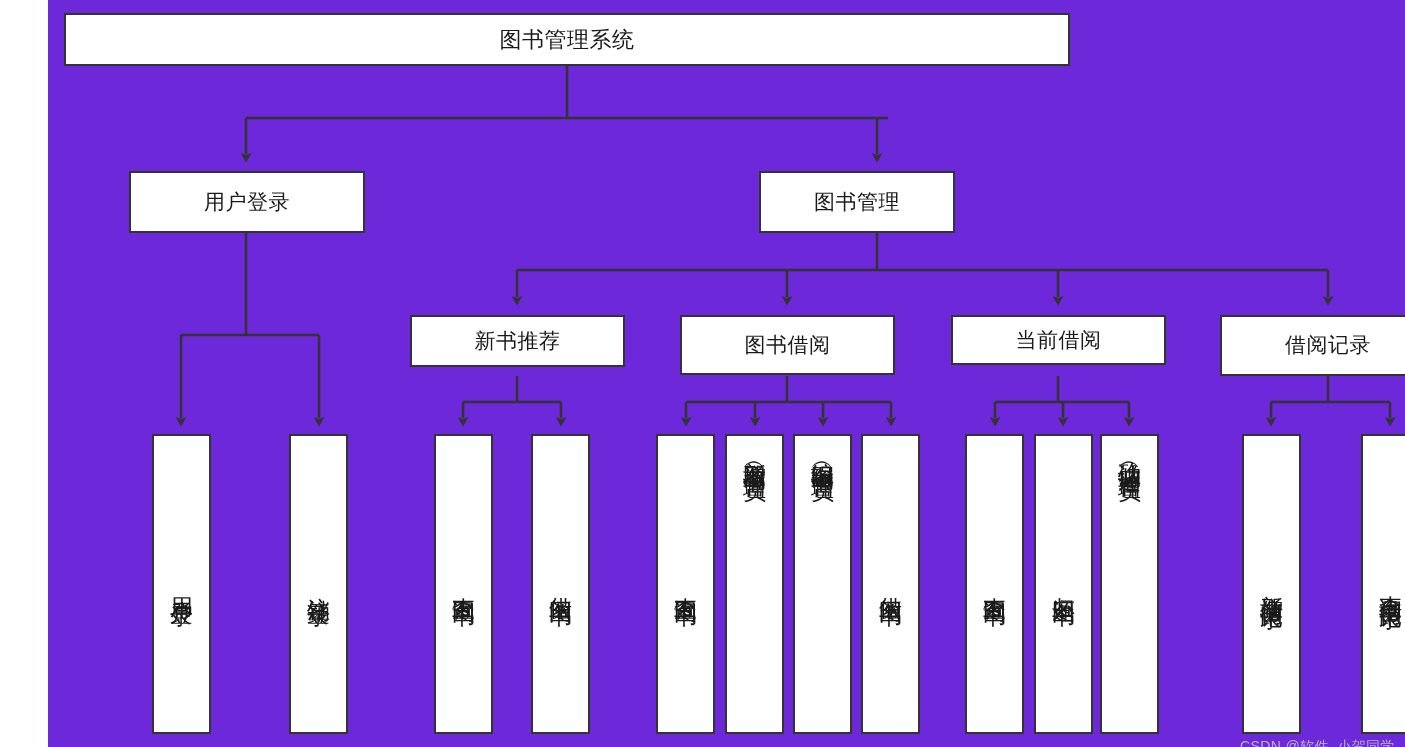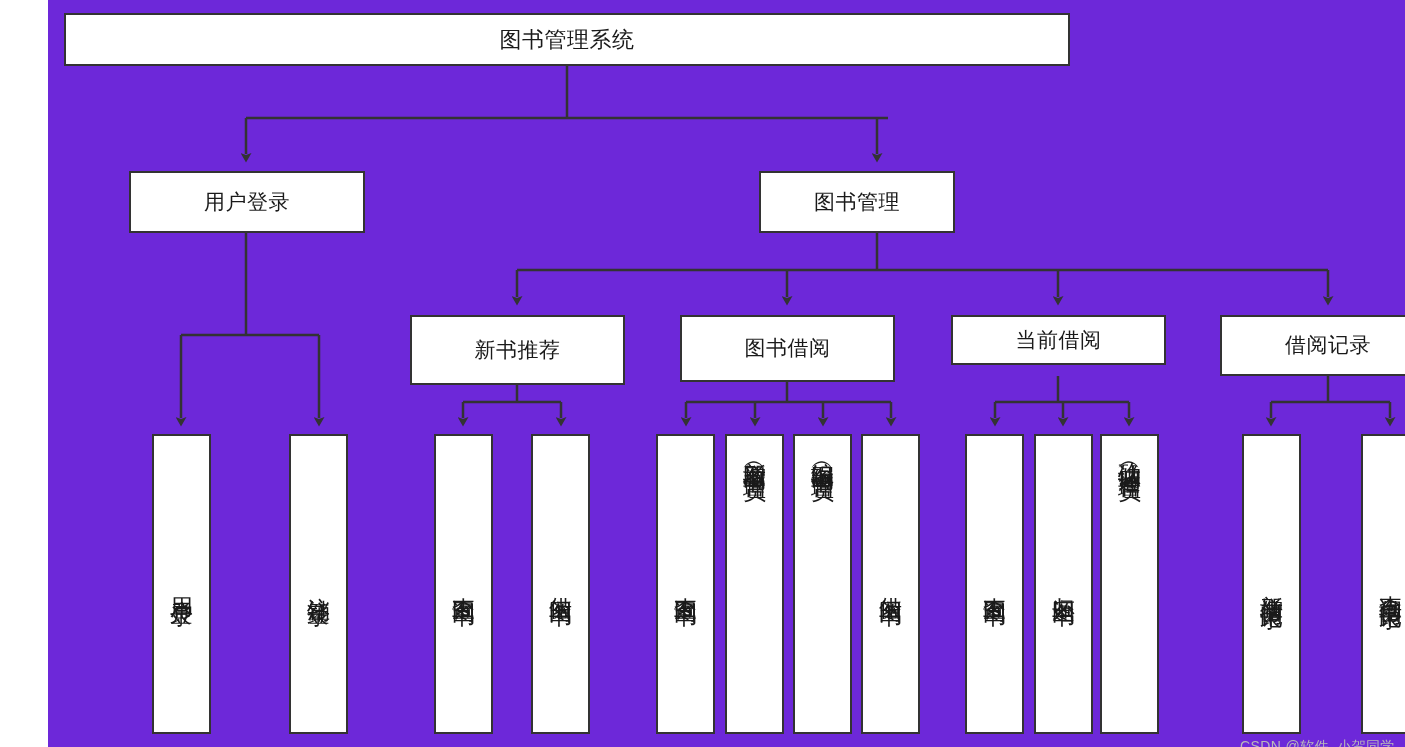--- a/index.html
+++ b/index.html
@@ -136,24 +136,24 @@
     <span class="node-label">图书管理系统</span>
   </div>
 
   <div class="node horizontal" style="left:81px; top:171px; width:236px; height:62px;">
     <span class="node-label">用户登录</span>
   </div>
   <div class="node horizontal" style="left:711px; top:171px; width:196px; height:62px;">
     <span class="node-label">图书管理</span>
   </div>
 
-  <div class="node horizontal" style="left:362px; top:315px; width:215px; height:70px;">
+  <div class="node horizontal" style="left:362px; top:315px; width:215px; height:52px;">
     <span class="node-label">新书推荐</span>
   </div>
-  <div class="node horizontal" style="left:632px; top:315px; width:215px; height:67px;">
+  <div class="node horizontal" style="left:632px; top:315px; width:215px; height:60px;">
     <span class="node-label">图书借阅</span>
   </div>
   <div class="node horizontal" style="left:903px; top:315px; width:215px; height:50px;">
     <span class="node-label">当前借阅</span>
   </div>
   <div class="node horizontal" style="left:1172px; top:315px; width:216px; height:61px;">
     <span class="node-label">借阅记录</span>
   </div>
 
   <div class="node leaf center-text" style="left:104px; top:434px; width:59px; height:300px;">

